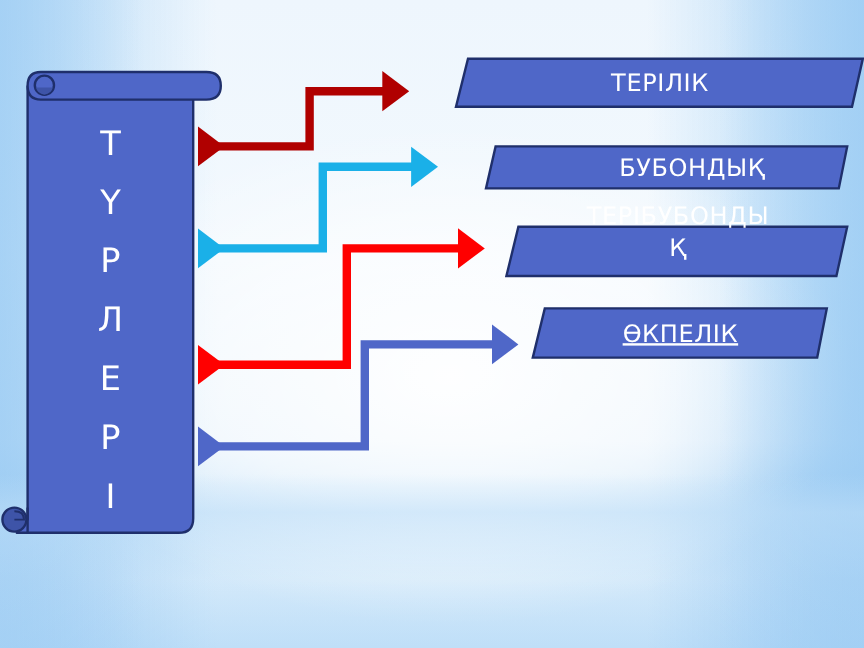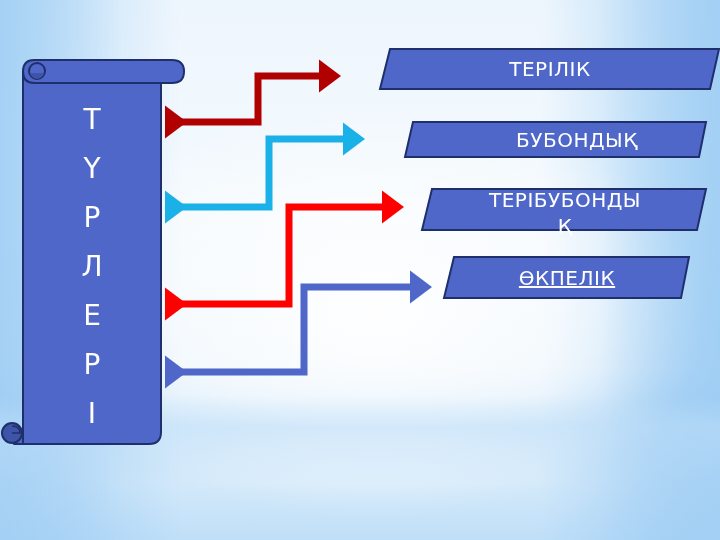--- a/index.html
+++ b/index.html
@@ -96,19 +96,19 @@
     <span class="scroll-letter">І</span>
   </div>
 </div>
 
 <div class="label-box" style="left:385px; top:49px; width:330px; height:40px;">
   <span class="txt">ТЕРІЛІК</span>
 </div>
 <div class="label-box" style="left:409px; top:122px; width:336px; height:35px;">
   <span class="txt">БУБОНДЫҚ</span>
 </div>
-<div class="label-box" style="left:427px; top:180px; width:276px; height:66px; flex-direction:column;">
+<div class="label-box" style="left:427px; top:160px; width:276px; height:66px; flex-direction:column;">
   <span class="txt" style="line-height:26px;">ТЕРІБУБОНДЫ</span>
   <span class="txt" style="line-height:26px;">Қ</span>
 </div>
 <div class="label-box" style="left:449px; top:257px; width:236px; height:41px;text-decoration:underline;">
   <span class="txt">ӨКПЕЛІК</span>
 </div>
 
 </body></html>

